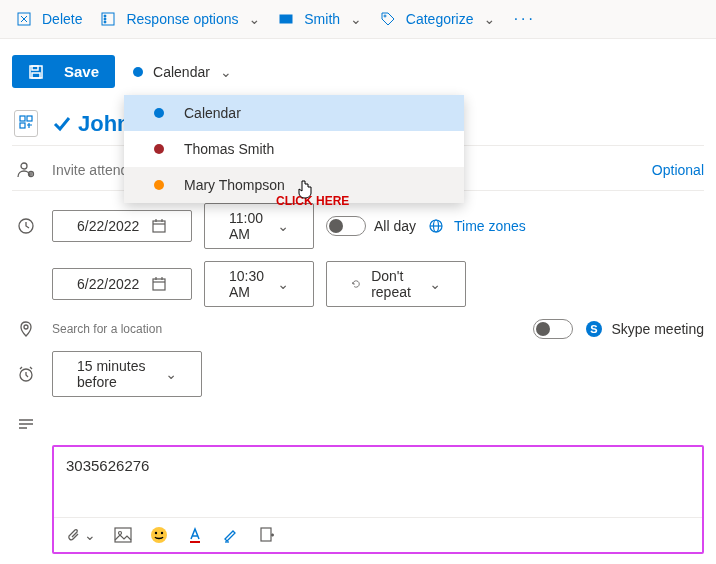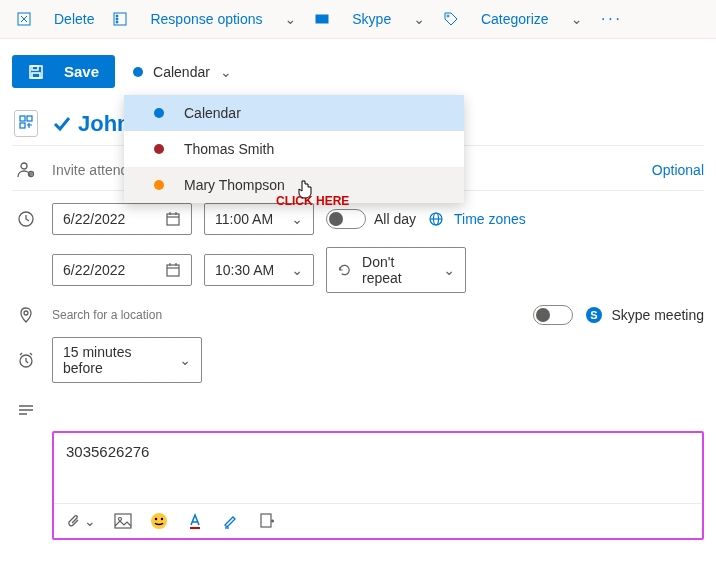--- a/index.html
+++ b/index.html
@@ -1,38 +1,38 @@
 <!DOCTYPE html>
 <html><head>
 <meta charset="utf-8">
 <style>
   * { box-sizing: border-box; margin: 0; padding: 0; }
   body { font-family: "Segoe UI", Arial, sans-serif; font-size: 14px; color: #323130; background: #fff; width: 716px; }
   .toolbar { display: flex; align-items: center; gap: 18px; padding: 10px 16px; border-bottom: 1px solid #edebe9; background: #faf9f8; }
-  .tb-item { display: flex; align-items: flex-start; gap: 22px; color: #0078d4; cursor: pointer; }
+  .tb-item { display: flex; align-items: flex-start; gap: 10px; color: #0078d4; cursor: pointer; }
   .tb-item svg, .icon-slot svg { display: block; }
   .more-dots { color: #0078d4; font-size: 16px; letter-spacing: 2px; }
   .content { padding: 16px 12px 12px 12px; position: relative; }
   .save-row { display: flex; align-items: center; gap: 18px; margin-bottom: 22px; }
   .save-btn { background: #0078d4; color: #fff; border: none; border-radius: 3px; padding: 8px 16px; font-size: 15px; display: flex; align-items: center; gap: 20px; cursor: pointer; font-weight: 600; }
   .cal-selector { display: flex; align-items: center; gap: 10px; cursor: pointer; position: relative; }
   .dot { width: 10px; height: 10px; border-radius: 50%; display: inline-block; }
   .chev { color: #605e5c; }
   .dropdown { position: absolute; top: 56px; left: 124px; width: 340px; background: #fff; box-shadow: 0 4px 12px rgba(0,0,0,0.2); z-index: 10; }
   .dd-item { display: flex; align-items: center; gap: 20px; padding: 10px 16px 10px 30px; cursor: pointer; }
   .dd-item.selected { background: #cfe5fa; }
   .dd-item.hover { background: #f3f2f1; }
   .row { display: flex; align-items: center; gap: 12px; margin-bottom: 12px; position: relative; }
   .icon-col { width: 28px; display: flex; justify-content: center; color: #605e5c; }
   .title-row { border-bottom: 1px solid #edebe9; padding-bottom: 8px; }
   .title-text { color: #0078d4; font-size: 22px; font-weight: 600; display: flex; align-items: center; gap: 6px; }
   .title-toggle { border: 1px solid #c8c6c4; border-radius: 3px; padding: 4px; color: #0078d4; }
   .attendee-input { flex: 1; border: none; outline: none; font-size: 14px; color: #605e5c; padding: 4px 0; }
   .optional { color: #0078d4; margin-left: auto; cursor: pointer; }
-  .field { border: 1px solid #8a8886; border-radius: 2px; padding: 6px 10px; display: flex; align-items: center; gap: 8px; background: #fff; min-height: 32px; }
+  .field { border: 1px solid #8a8886; border-radius: 2px; padding: 6px 24px; display: flex; align-items: center; gap: 8px; background: #fff; min-height: 32px; }
   .date-field { width: 140px; justify-content: space-between; }
   .time-field { width: 110px; justify-content: space-between; }
   .repeat-field { width: 140px; gap: 10px; align-items: center; }
   .allday { display: flex; align-items: center; gap: 8px; }
   .toggle { width: 40px; height: 20px; border: 1px solid #8a8886; border-radius: 10px; position: relative; background: #fff; }
   .toggle-knob { width: 14px; height: 14px; background: #605e5c; border-radius: 50%; position: absolute; top: 2px; left: 2px; }
   .tz { color: #0078d4; display: flex; align-items: center; gap: 10px; cursor: pointer; }
   .loc-input { flex: 1; border: none; outline: none; color: #605e5c; font-size: 12px; }
   .skype { display: flex; align-items: center; gap: 8px; }
   .reminder-field { width: 150px; justify-content: space-between; }
@@ -62,21 +62,21 @@
         <circle cx="5" cy="11" r="1" fill="#0078d4"></circle>
       </svg>
     <span>Response options</span>
     <span class="chev">⌄</span>
   </div>
   <div class="tb-item">
     <svg width="16" height="16" viewBox="0 0 16 16">
         <rect x="2" y="4" width="12" height="8" fill="#0078d4"></rect>
         <rect x="2" y="4" width="12" height="8" fill="none" stroke="#0078d4"></rect>
       </svg>
-    <span>Skype</span>
+    <span>Smith</span>
     <span class="chev">⌄</span>
   </div>
   <div class="tb-item">
     <svg width="16" height="16" viewBox="0 0 16 16" fill="none" stroke="#0078d4" stroke-width="1">
         <path d="M2 2 L8 2 L14 8 L8 14 L2 8 Z"></path>
         <circle cx="5" cy="5" r="1"></circle>
       </svg>
     <span>Categorize</span>
     <span class="chev">⌄</span>
   </div>

